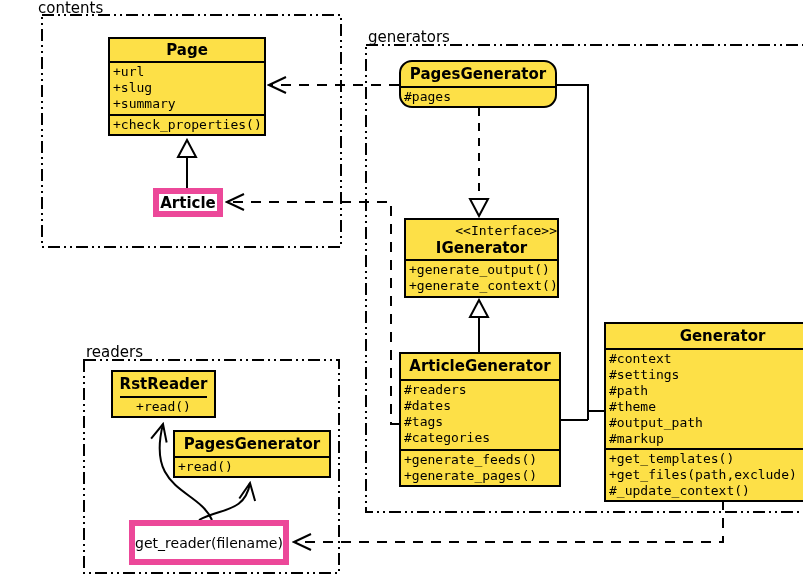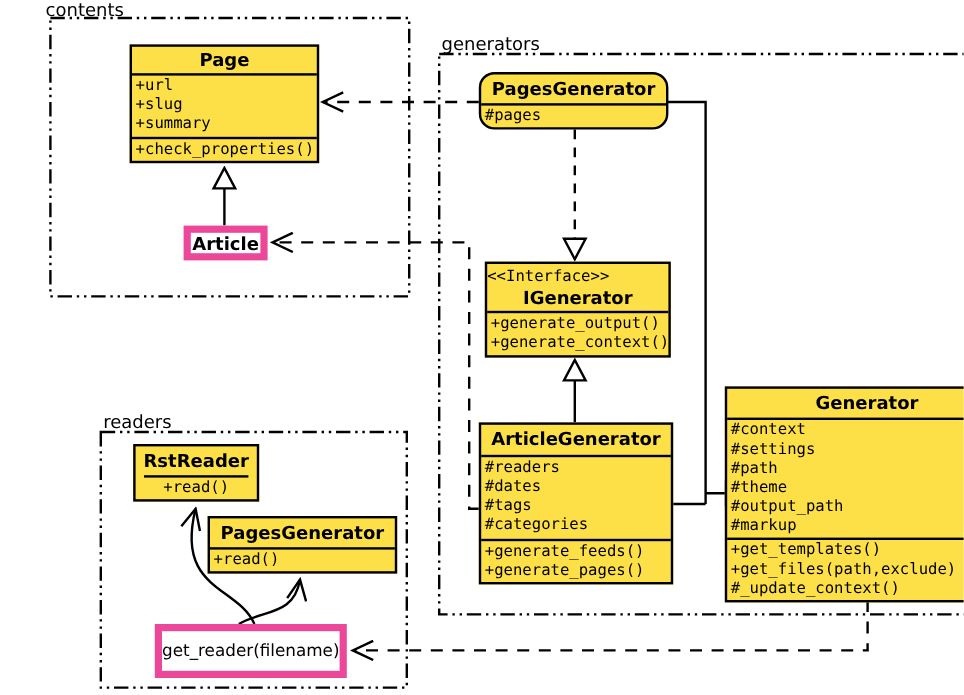--- a/index.html
+++ b/index.html
@@ -8,21 +8,21 @@
   #wires{position:absolute;left:0;top:0;width:803px;height:579px;}
   .pkg-label{position:absolute;font-size:15px;line-height:15px;color:#000;}
   .cls{position:absolute;background:#fde047;border:2px solid #000;box-sizing:border-box;
        display:flex;flex-direction:column;}
   .cls-title{font-weight:bold;text-align:center;font-size:15px;border-bottom:2px solid #000;
              flex:0 0 auto;}
   .cls-attrs{flex:1 1 auto;padding:1px 0;}
   .cls-methods{border-top:2px solid #000;flex:0 0 auto;padding:1px 0;}
   .m{font-family:"DejaVu Sans Mono",monospace;font-size:13px;line-height:16px;
      padding:0 3px;white-space:pre;}
-  .stereotype{font-family:"DejaVu Sans Mono",monospace;font-size:13px;text-align:left;
+  .stereotype{font-family:"DejaVu Sans Mono",monospace;font-size:13px;text-align:right;
               line-height:16px;padding-top:3px;font-weight:normal;}
   .plainbox{position:absolute;background:#fff;border:6px solid #ec4899;box-sizing:border-box;
             display:flex;align-items:center;justify-content:center;font-size:14px;}
 </style>
 </head>
 <body>
 
 <div id="canvas">
 
   <svg id="wires" viewBox="0 0 803 579" xmlns="http://www.w3.org/2000/svg">

